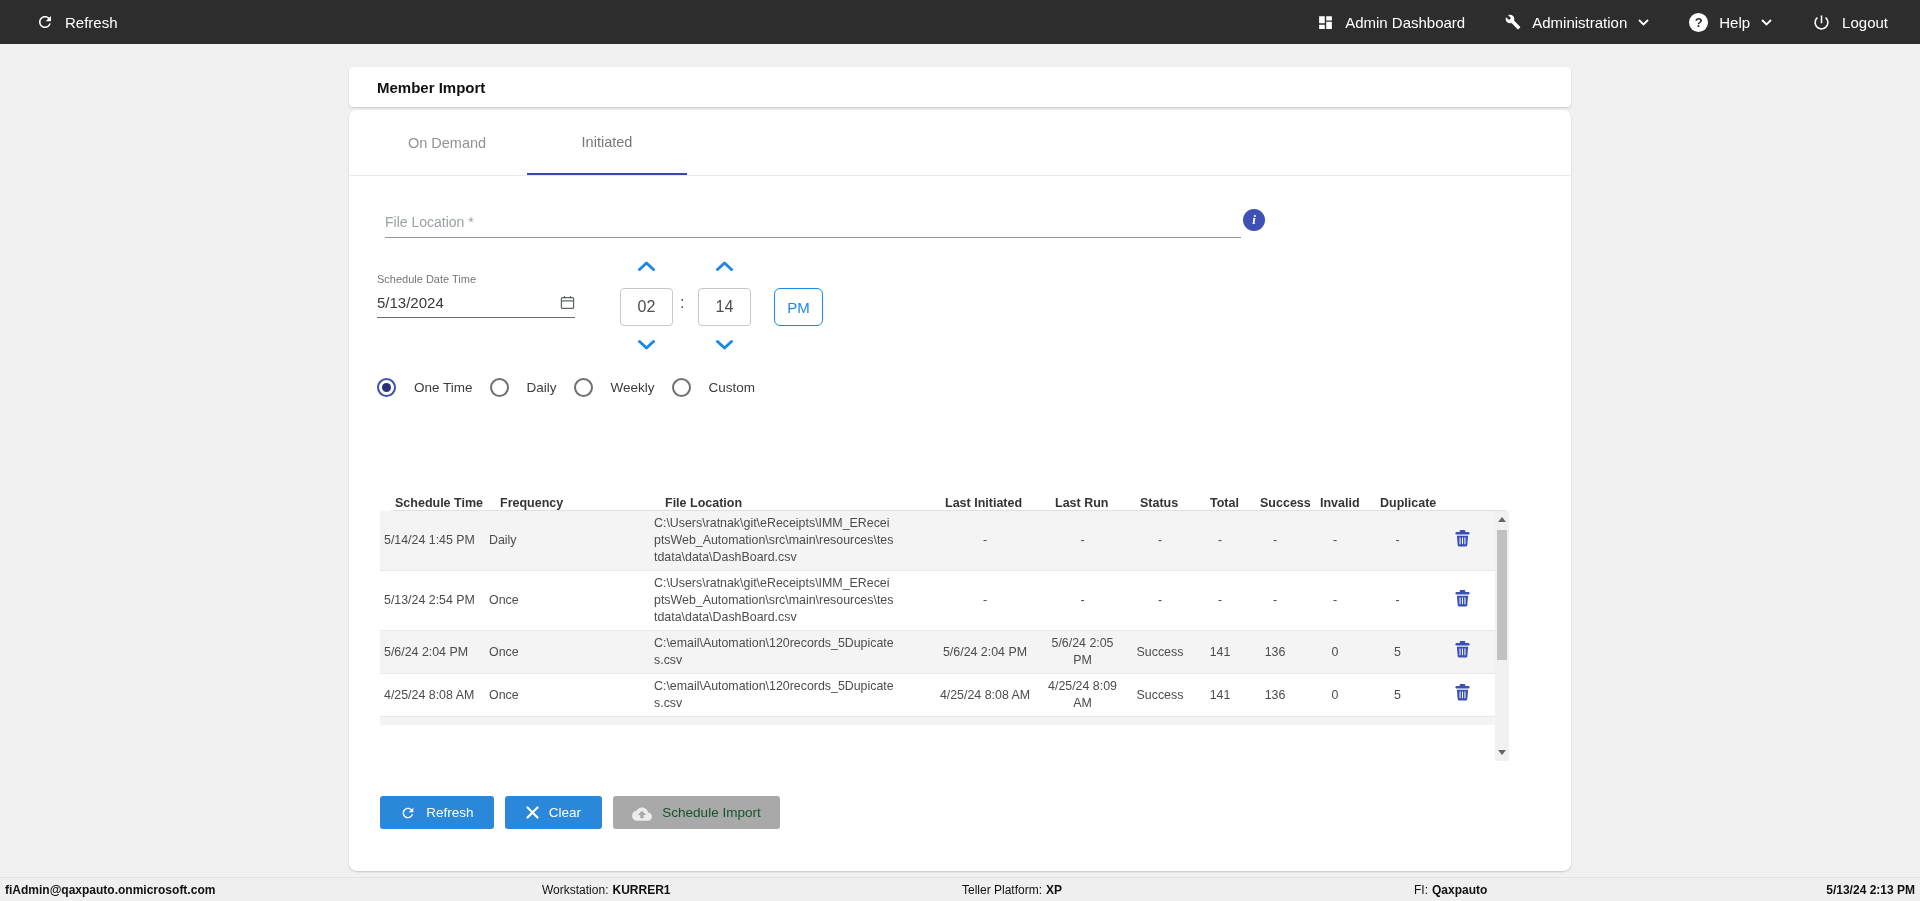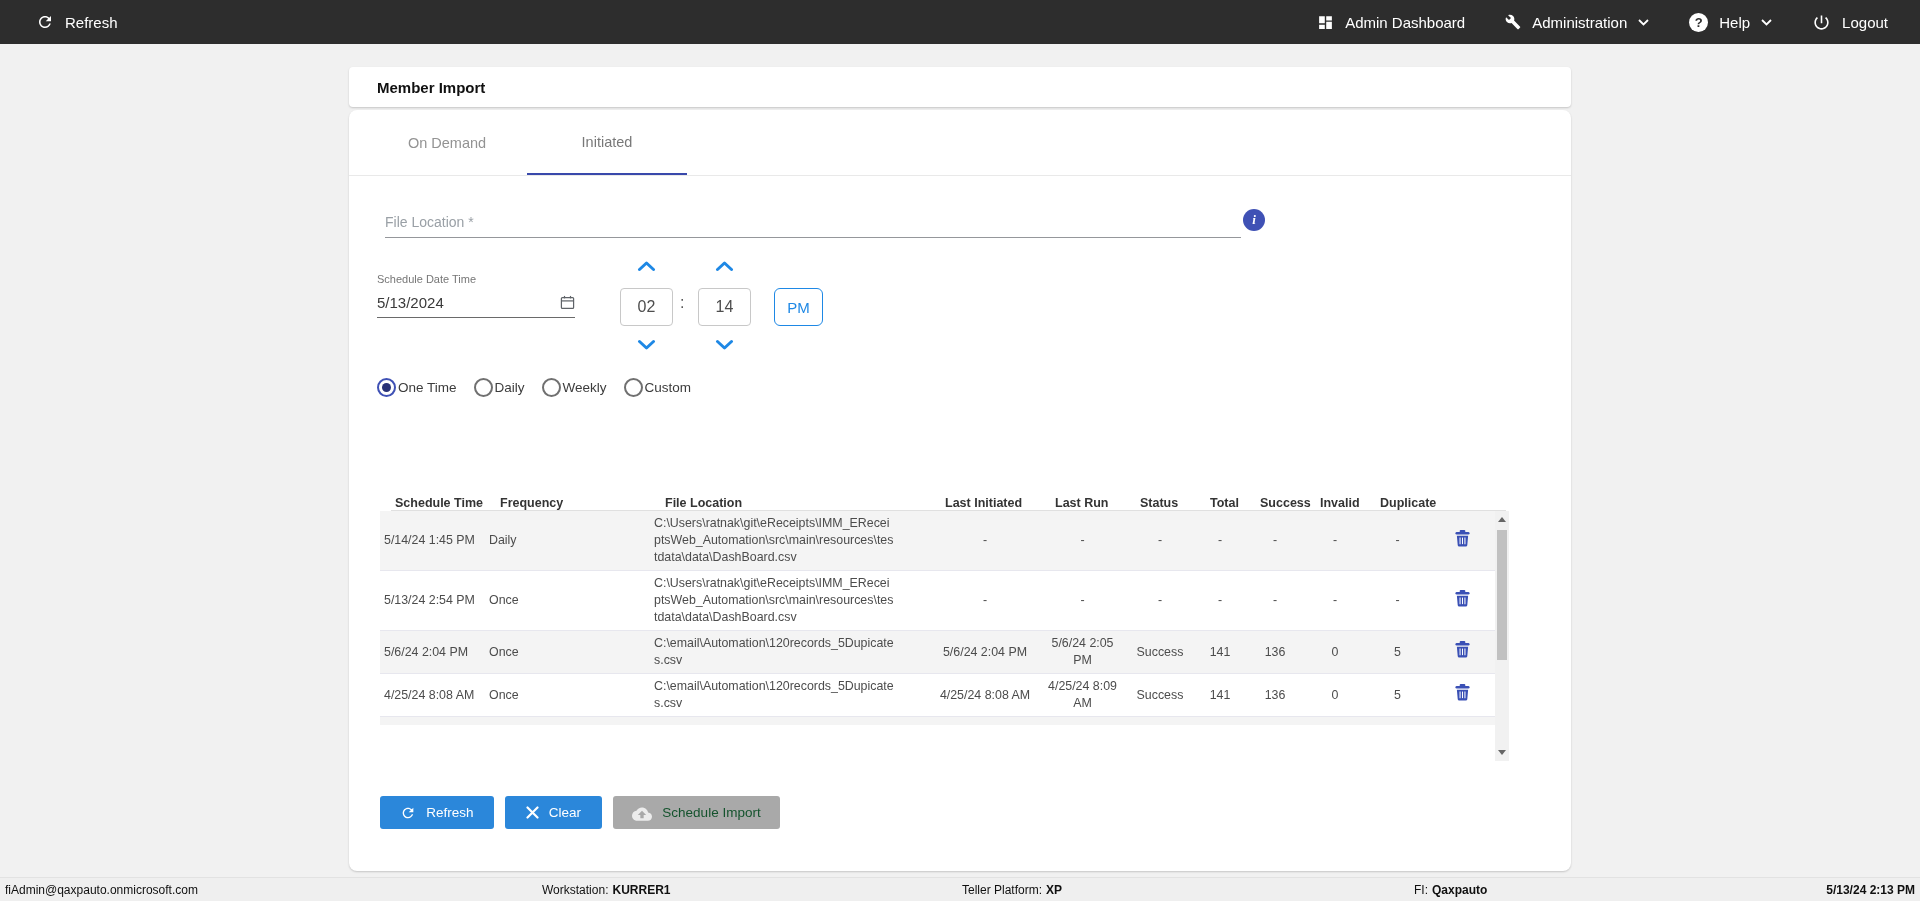--- a/index.html
+++ b/index.html
@@ -54,21 +54,21 @@
   .tb1{left:271px}.tb2{left:349px}
   .spin-btn{position:absolute;width:53px;height:16px;background:none;border:0;display:flex;
             align-items:center;justify-content:center;cursor:pointer;padding:0}
   .su1{left:271px;top:148px}.sd1{left:271px;top:226px}.su2{left:349px;top:148px}.sd2{left:349px;top:226px}
   .colon{position:absolute;left:331px;top:184px;font-size:16px;color:#555}
   .ampm{position:absolute;left:425px;top:178px;width:49px;height:38px;border:1.5px solid #1e88e5;
         border-radius:6px;background:#fff;color:#1e88e5;font-size:15px;font-weight:400;cursor:pointer}
 
   
   .radio-row{position:absolute;left:28px;top:268px;display:flex;align-items:center;gap:17px}
-  .radio-opt{display:flex;align-items:center;gap:2px;cursor:pointer}
+  .radio-opt{display:flex;align-items:center;gap:18px;cursor:pointer}
   .rb{width:19px;height:19px;border-radius:50%;border:2px solid #707070;display:flex;
       align-items:center;justify-content:center;background:#fff}
   .rb.sel{border-color:#3f51b5}
   .rb.sel::after{content:"";width:9px;height:9px;border-radius:50%;background:#283177}
   .rl{font-size:13.5px;color:#3c3c3c}
 
   
   .thead{position:absolute;left:42px;top:357px;width:1115px;height:44px;display:flex;
          align-items:flex-end;border-bottom:1px solid #e0e0e0}
   .th{font-size:12.5px;font-weight:700;color:#343434;padding-left:4px}
@@ -95,21 +95,21 @@
   .btn{height:33px;border:0;border-radius:3px;display:flex;align-items:center;
        justify-content:center;gap:10px;font-size:13.5px;color:#fff;cursor:pointer}
   .btn.blue{background:#2b87da}
   .btn.gray{background:#a9a9a9;color:#14532d;cursor:default}
   .w-refresh{width:114px}.w-clear{width:97px}.w-import{width:167px}
 
   
   .statusbar{position:absolute;left:0;top:877px;width:1920px;height:24px;background:#efefef;
              border-top:1px solid #e2e2e2;font-size:12px;color:#101010}
   .sb-item{position:absolute;top:0;height:23px;display:flex;align-items:center;gap:4px;white-space:nowrap}
-  .sb-user{left:5px;font-weight:400}
+  .sb-user{left:5px;font-weight:700}
   .sb-workstation{left:542px}
   .sb-teller{left:962px}
   .sb-fi{left:1414px}
   .sb-time{right:5px;font-weight:700}
   .sb-item b{font-weight:700}
 </style>
 </head>
 <body>
 
 <header class="topbar">

